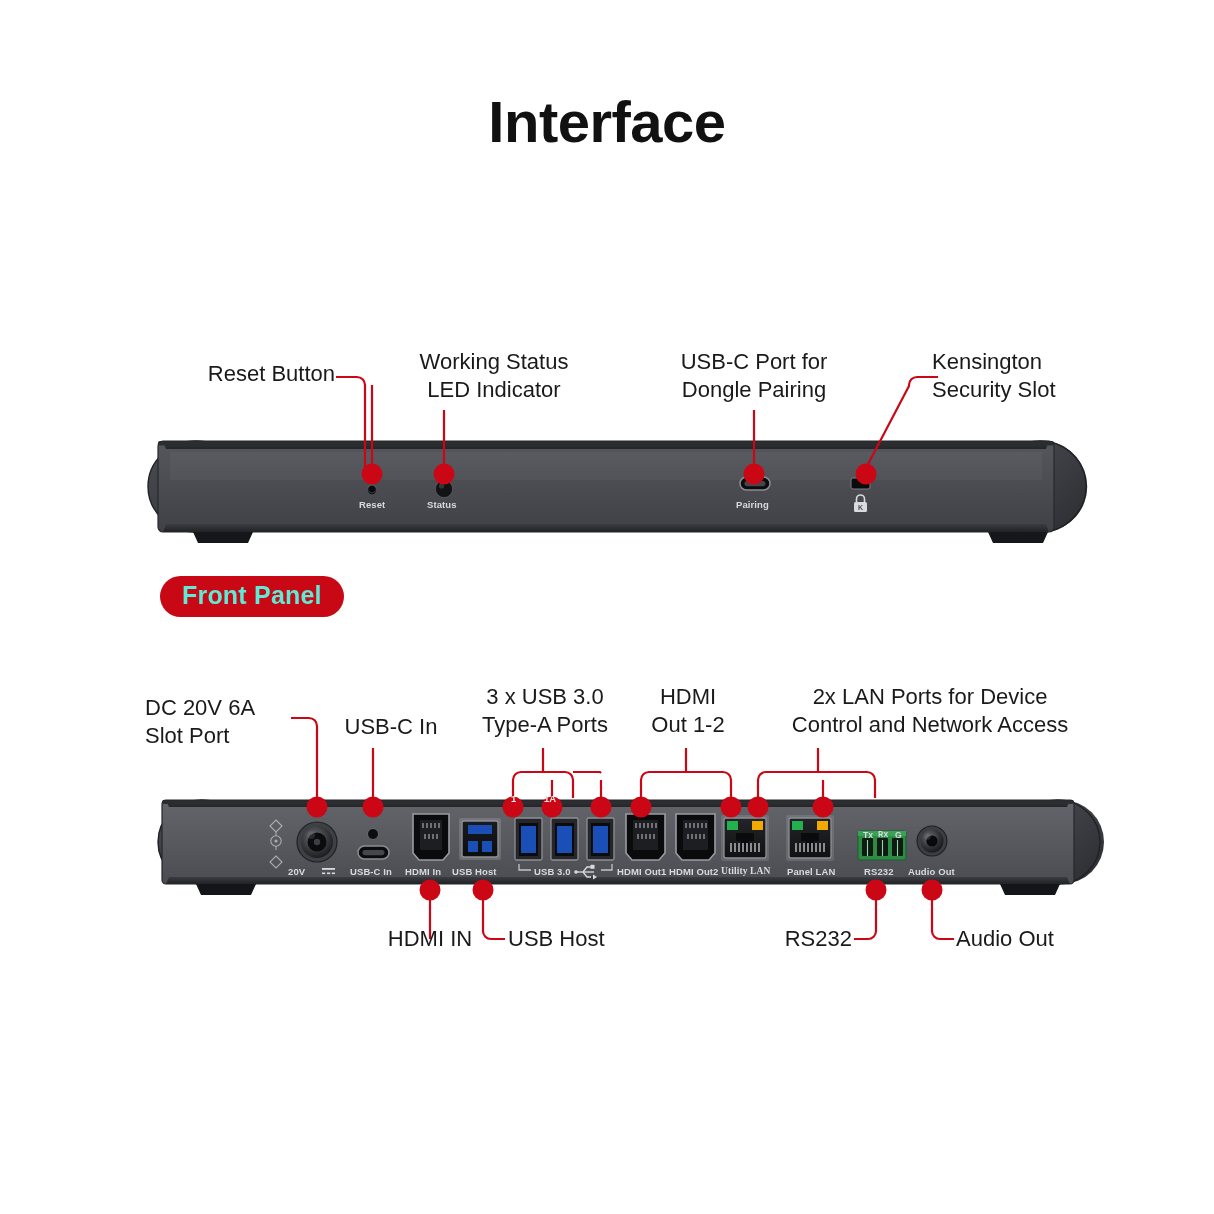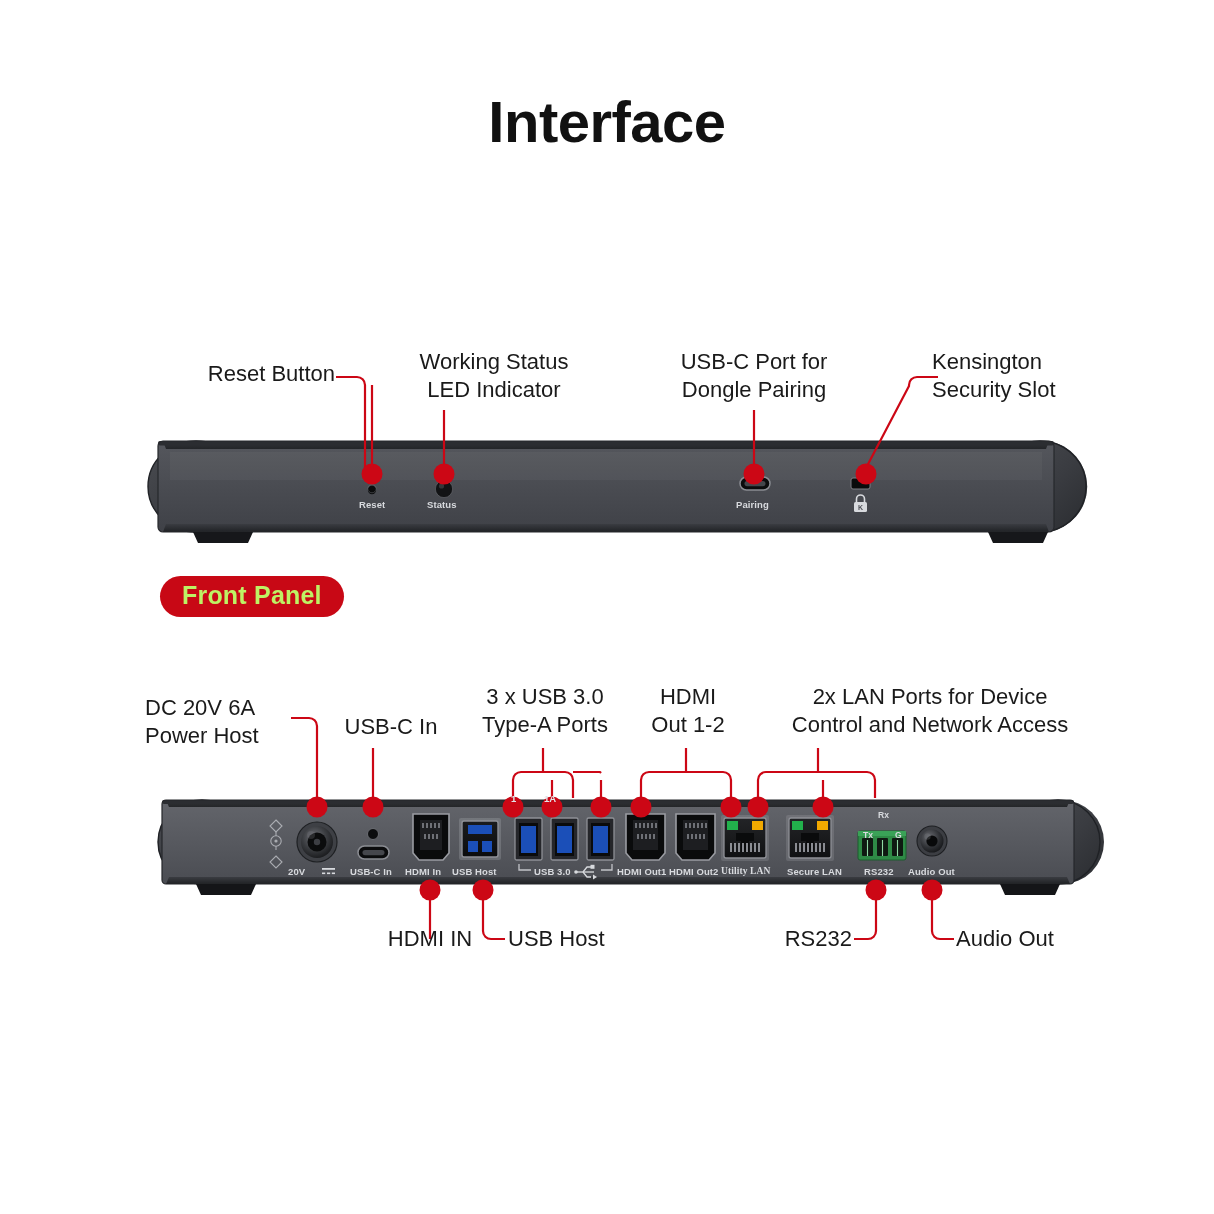--- a/index.html
+++ b/index.html
@@ -46,21 +46,21 @@
     color: #1a1a1a;
     white-space: pre-line;
   }
   .callout.c-center { text-align: center; }
   .callout.c-left   { text-align: left; }
   .callout.c-right  { text-align: right; }
 
   .panel-badge {
     position: absolute;
     background: #c80815;
-    color: #bef264;
+    color: #5eead4;
     font-size: 25px;
     font-weight: 700;
     border-radius: 999px;
     padding: 7px 22px 9px 22px;
     line-height: 1;
     letter-spacing: 0.2px;
   }
   .port-label {
     position: absolute;
     font-size: 9.5px;
@@ -447,46 +447,46 @@
   <div class="callout c-left" style="left:932px; top:348px; width:210px;">Kensington
 Security Slot</div>
 
   <div class="port-label" style="left:359px; top:499px;">Reset</div>
   <div class="port-label" style="left:427px; top:499px;">Status</div>
   <div class="port-label" style="left:736px; top:499px;">Pairing</div>
 
   <div class="panel-badge" style="left:160px; top:576px;">Front Panel</div>
 
   <div class="callout c-left" style="left:145px; top:694px; width:180px;">DC 20V 6A
-Power Host</div>
+Slot Port</div>
   <div class="callout c-center" style="left:325px; top:713px; width:132px;">USB-C In</div>
   <div class="callout c-center" style="left:455px; top:683px; width:180px;">3 x USB 3.0
 Type-A Ports</div>
   <div class="callout c-center" style="left:630px; top:683px; width:116px;">HDMI
 Out 1-2</div>
   <div class="callout c-center" style="left:752px; top:683px; width:356px;">2x LAN Ports for Device
 Control and Network Access</div>
 
   <div class="port-topnum" style="left:511px; top:793px;">1</div>
   <div class="port-topnum" style="left:544px; top:793px;">1A</div>
 
   <div class="port-label" style="left:288px; top:866px;">20V</div>
   <div class="port-label" style="left:350px; top:866px;">USB-C In</div>
   <div class="port-label" style="left:405px; top:866px;">HDMI In</div>
   <div class="port-label" style="left:452px; top:866px;">USB Host</div>
   <div class="port-label" style="left:534px; top:866px;">USB 3.0</div>
   <div class="port-label" style="left:617px; top:866px;">HDMI Out1</div>
   <div class="port-label" style="left:669px; top:866px;">HDMI Out2</div>
   <div class="port-label" style="left:721px; top:866px;font-family:Liberation Serif, serif;">Utility LAN</div>
-  <div class="port-label" style="left:787px; top:866px;">Secure LAN</div>
+  <div class="port-label" style="left:787px; top:866px;">Panel LAN</div>
   <div class="port-label" style="left:864px; top:866px;">RS232</div>
   <div class="port-label" style="left:908px; top:866px;">Audio Out</div>
 
   <div class="port-label small" style="left:863px; top:818px;">Tx</div>
-  <div class="port-label small" style="left:878px; top:798px;">Rx</div>
+  <div class="port-label small" style="left:878px; top:818px;font-family:Liberation Mono, monospace;">Rx</div>
   <div class="port-label small" style="left:895px; top:818px;">G</div>
 
   <div class="callout c-center" style="left:350px; top:925px; width:160px;">HDMI IN</div>
   <div class="callout c-left" style="left:508px; top:925px; width:160px;">USB Host</div>
   <div class="callout c-right" style="left:720px; top:925px; width:132px;">RS232</div>
   <div class="callout c-left" style="left:956px; top:925px; width:170px;">Audio Out</div>
 
 
 </div>
 

